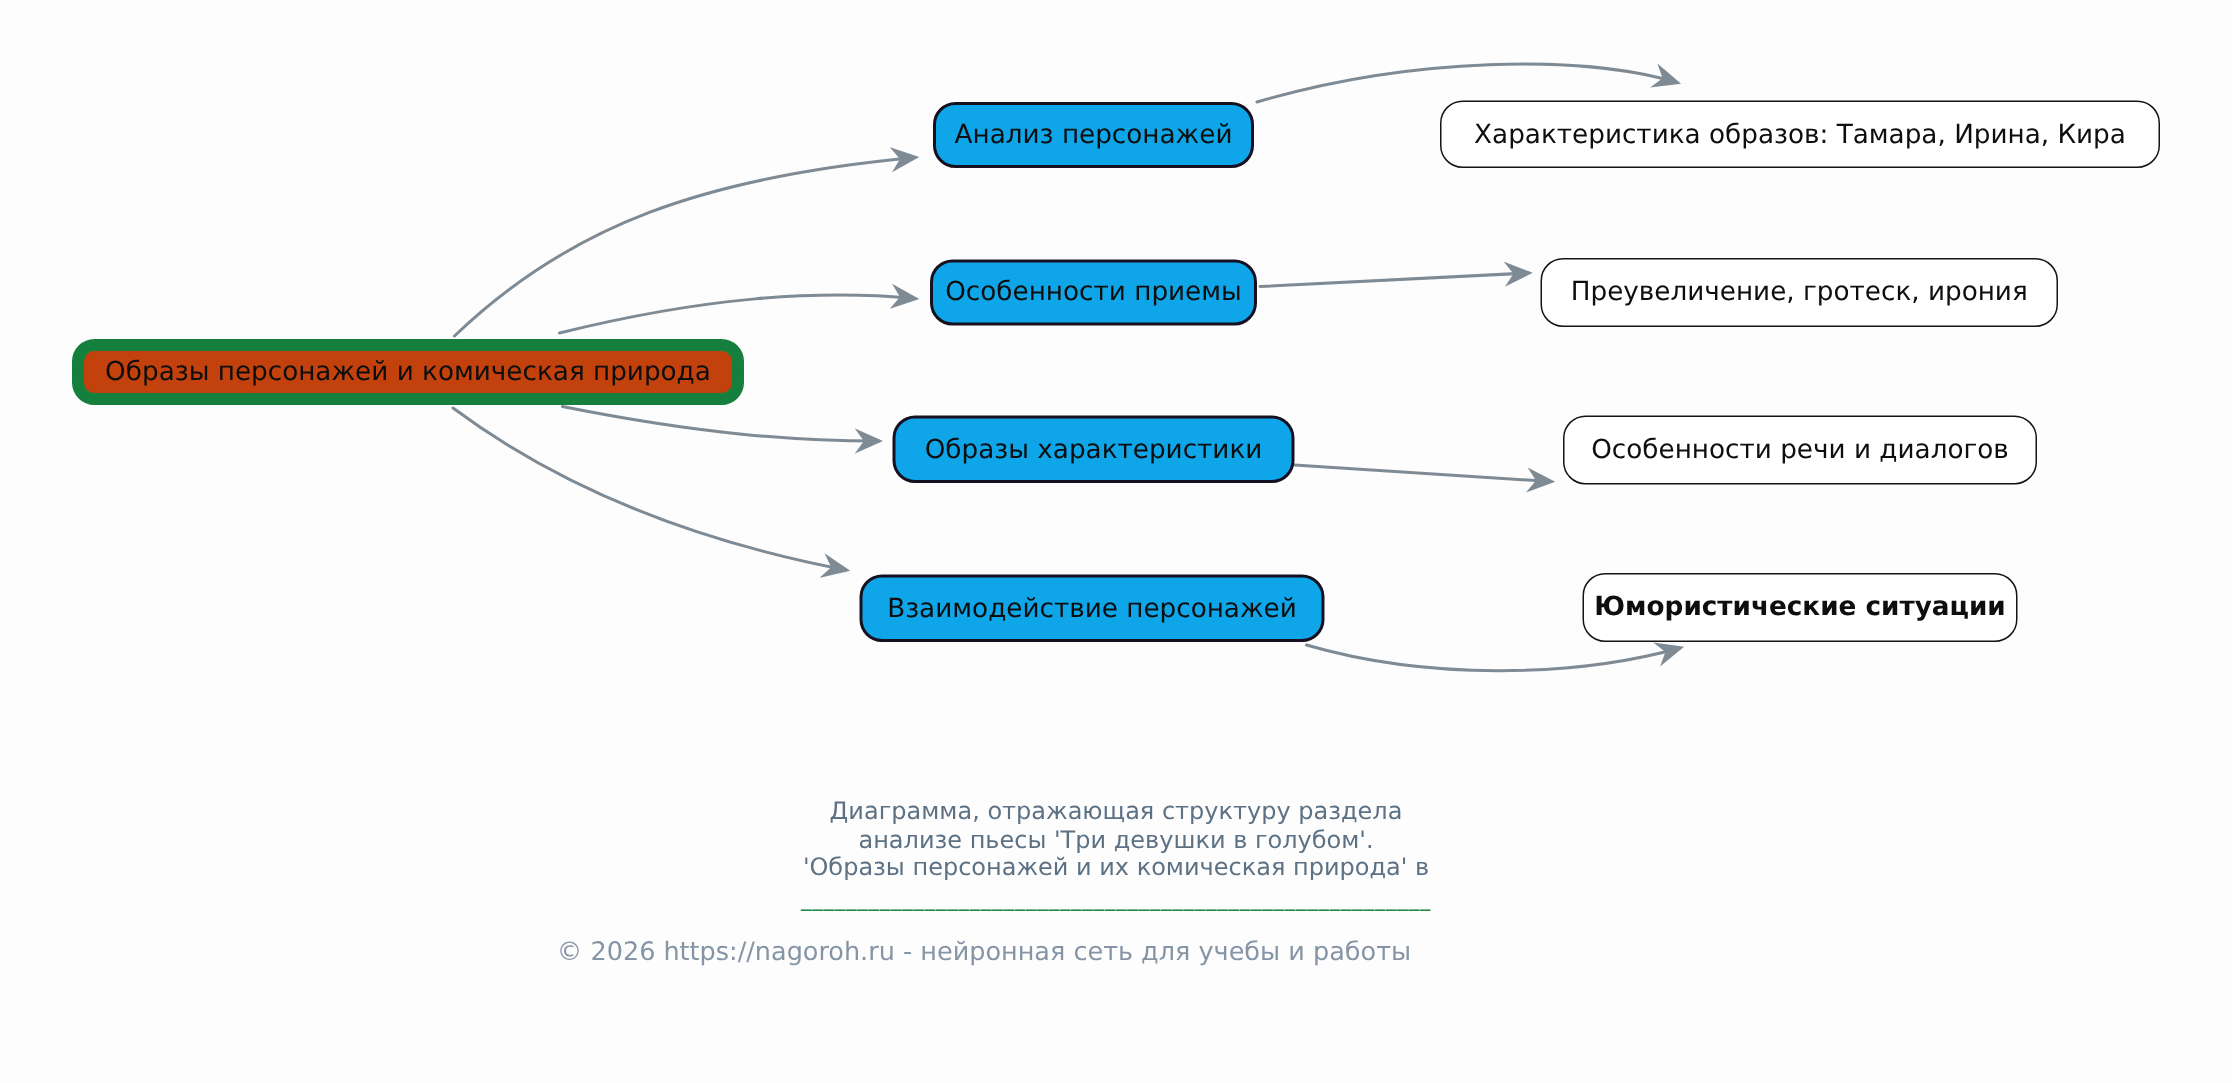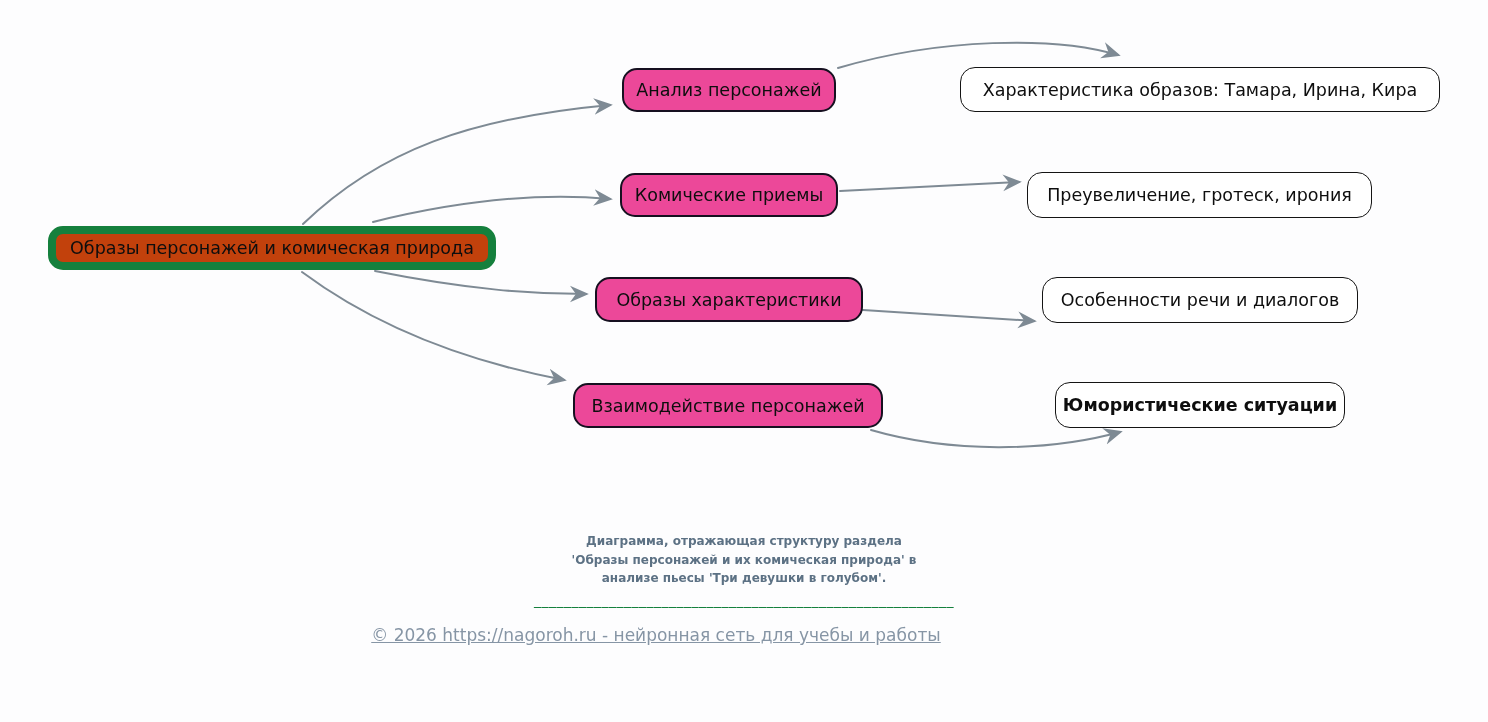--- a/index.html
+++ b/index.html
@@ -14,37 +14,37 @@
   .node{
     position:absolute;
     box-sizing:border-box;
     display:flex;align-items:center;justify-content:center;
     border-radius:15px;
     font-size:17.5px;color:#0e0e0e;
     white-space:nowrap;
     padding:0 12px;
   }
   .root{background:#c2410c;border:8px solid #15803d;}
-  .branch{background:#ec4899;border:2px solid #161020;}
+  .branch{background:#0ea5e9;border:2px solid #161020;}
   .leaf{background:#ffffff;border:1.8px solid #141414;}
   .caption{
     position:absolute;left:372px;top:532px;width:744px;
     text-align:center;
-    color:#5c7184;font-weight:bold;font-size:12px;line-height:18.5px;
+    color:#5c7184;font-weight:normal;font-size:16px;line-height:18.5px;
   }
   .divider{
     position:absolute;left:0;top:592px;width:1488px;
     text-align:center;
     color:#15803d;font-size:14px;letter-spacing:0.5px;
     white-space:nowrap;
   }
   .footer{
     position:absolute;left:0;top:625px;width:1312px;
     text-align:center;
-    color:#8695a5;font-size:17px;text-decoration:underline;
+    color:#8695a5;font-size:17px;
   }
 </style>
 </head>
 <body>
 
 <div id="canvas">
 
   <svg id="edges" viewBox="0 0 1488 722" xmlns="http://www.w3.org/2000/svg">
     <defs>
       <marker id="arrow" viewBox="0 0 10 10" refX="8.5" refY="5" markerWidth="9.5" markerHeight="9.5" orient="auto-start-reverse">
@@ -59,32 +59,32 @@
       <path d="M 838 68 C 940 38, 1055 36, 1118 55" marker-end="url(#arrow)"></path>
       <path d="M 840 191 L 1019 182" marker-end="url(#arrow)"></path>
       <path d="M 863 310 L 1034 321" marker-end="url(#arrow)"></path>
       <path d="M 871 430 C 950 453, 1048 452, 1120 432" marker-end="url(#arrow)"></path>
     </g>
   </svg>
 
   <div class="node root" style="left:48px;top:226px;width:448px;height:44px;">Образы персонажей и комическая природа</div>
 
   <div class="node branch" style="left:622px;top:68px;width:214px;height:44px;">Анализ персонажей</div>
-  <div class="node branch" style="left:620px;top:173px;width:218px;height:44px;">Комические приемы</div>
+  <div class="node branch" style="left:620px;top:173px;width:218px;height:44px;">Особенности приемы</div>
   <div class="node branch" style="left:595px;top:277px;width:268px;height:45px;">Образы характеристики</div>
   <div class="node branch" style="left:573px;top:383px;width:310px;height:45px;">Взаимодействие персонажей</div>
 
   <div class="node leaf" style="left:960px;top:67px;width:480px;height:45px;">Характеристика образов: Тамара, Ирина, Кира</div>
   <div class="node leaf" style="left:1027px;top:172px;width:345px;height:46px;">Преувеличение, гротеск, ирония</div>
   <div class="node leaf" style="left:1042px;top:277px;width:316px;height:46px;">Особенности речи и диалогов</div>
   <div class="node leaf" style="left:1055px;top:382px;width:290px;height:46px;font-weight:bold;">Юмористические ситуации</div>
 
   <div class="caption">
     <div>Диаграмма, отражающая структуру раздела</div>
+    <div>анализе пьесы 'Три девушки в голубом'.</div>
     <div>'Образы персонажей и их комическая природа' в</div>
-    <div>анализе пьесы 'Три девушки в голубом'.</div>
   </div>
 
   <div class="divider">________________________________________________________</div>
 
   <div class="footer">© 2026 https://nagoroh.ru - нейронная сеть для учебы и работы</div>
 
 </div>
 
 </body></html>

